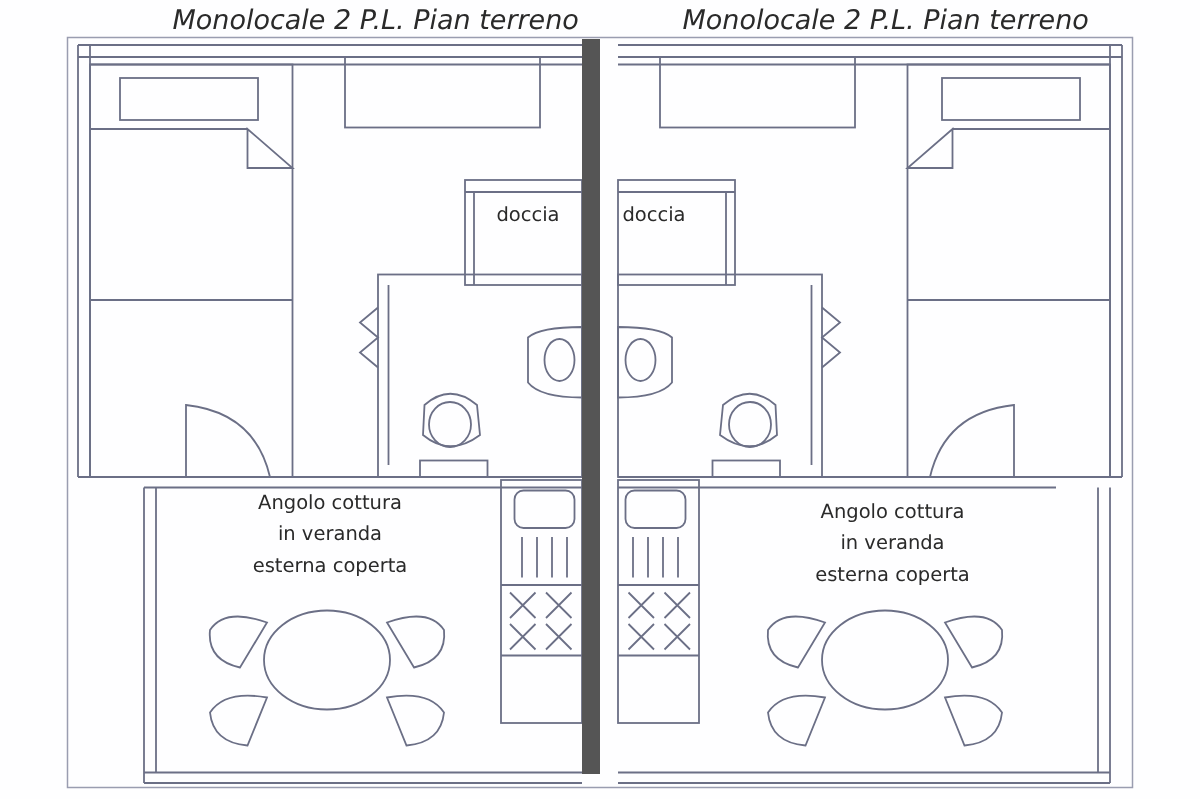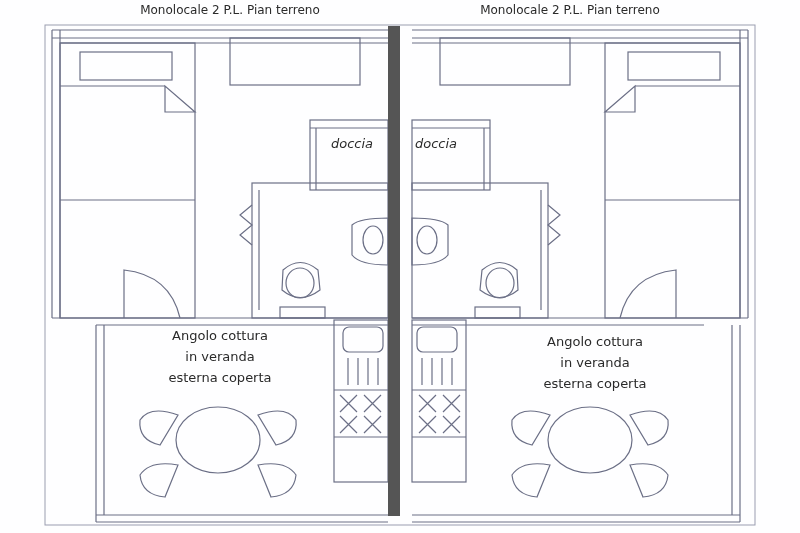--- a/index.html
+++ b/index.html
@@ -1,22 +1,22 @@
 <!DOCTYPE html>
 <html><head>
 <meta charset="utf-8">
 <style>
   html,body{margin:0;padding:0;background:#fff;}
   #stage{position:relative;width:800px;height:533px;background:#fefeff;overflow:hidden;}
   svg{position:absolute;left:0;top:0;}
   .ln{fill:none;stroke:#6b6f86;stroke-width:1.2;}
   .lt{fill:none;stroke:#9a9db0;stroke-width:1;}
   .label{position:absolute;font-family:"DejaVu Sans",sans-serif;color:#2a2a2a;text-align:center;white-space:nowrap;}
-  .title{font-size:12px;top:3px;}
-  .room{font-size:13px;font-style:italic;}
+  .title{font-size:18px;top:3px;font-style:italic;}
+  .room{font-size:13px;}
   .multi{font-size:13px;line-height:21px;}
 </style>
 </head>
 <body>
 
 <div id="stage">
   <svg width="800" height="533" viewBox="0 0 800 533">
 
     <rect x="45" y="25" width="710" height="500" class="lt"></rect>
 

